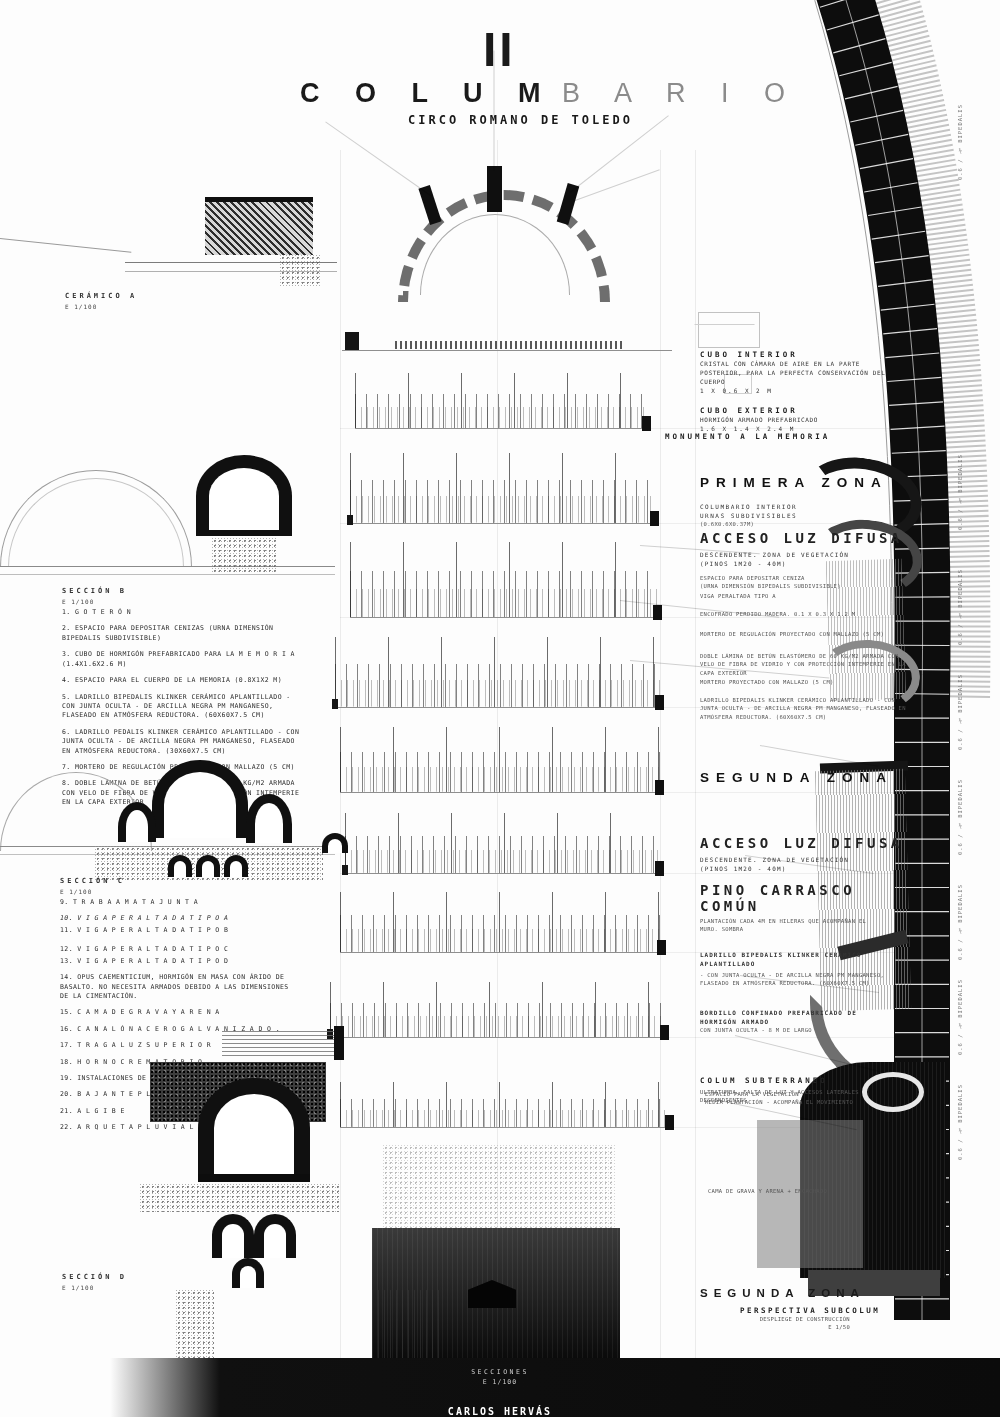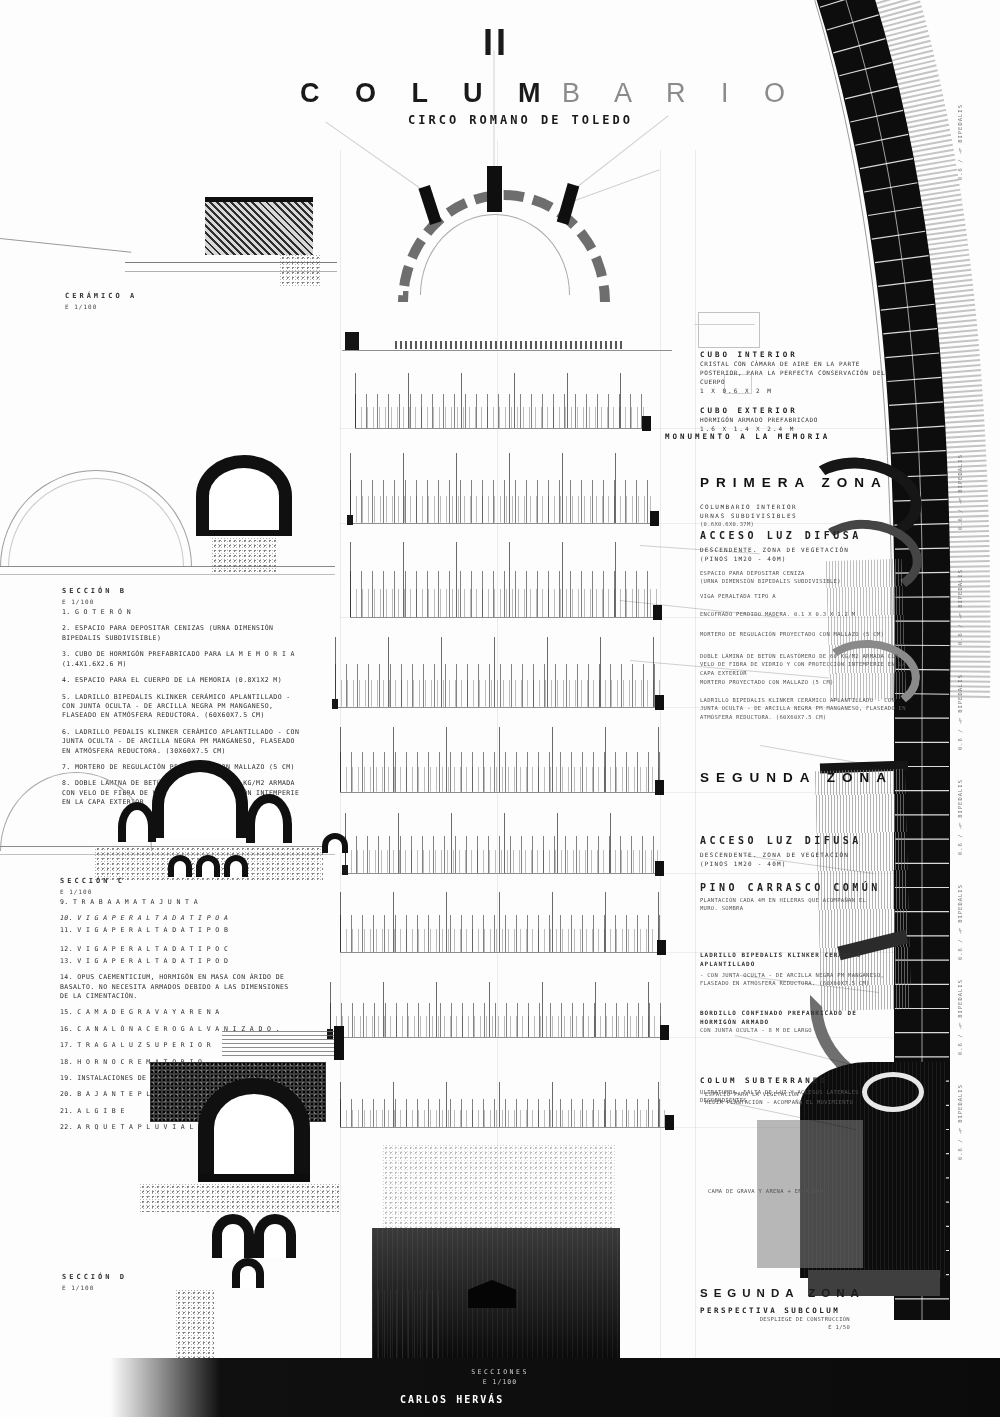--- a/index.html
+++ b/index.html
@@ -1,37 +1,37 @@
 <!DOCTYPE html>
 <html><head>
 <meta charset="utf-8">
 <style>
   html,body{margin:0;padding:0;background:#e8e8e8;}
   #poster{position:relative;width:1000px;height:1417px;background:#fdfdfd;overflow:hidden;
           font-family:"DejaVu Sans Mono",monospace;color:#1a1a1a;}
   .abs{position:absolute;}
   
-  .ttl-numeral{font-family:"Liberation Sans",sans-serif;font-size:36px;font-weight:700;letter-spacing:3px;}
+  .ttl-numeral{font-family:"Liberation Sans",sans-serif;font-size:48px;font-weight:700;letter-spacing:3px;}
   .ttl-main{font-family:"Liberation Sans",sans-serif;font-size:27px;}
   .ttl-main .bold{font-weight:700;letter-spacing:14px;}
   .ttl-main .light{font-weight:400;letter-spacing:14px;color:#8b8b8b;}
   .ttl-sub{font-size:12px;letter-spacing:3px;font-weight:600;}
   .sec-label{font-size:7px;letter-spacing:3px;font-weight:600;color:#333;line-height:1.5;}
   .sec-scale{font-size:6px;letter-spacing:1px;color:#444;font-weight:400;display:block;}
   .legend{font-size:6.5px;line-height:1.45;color:#2b2b2b;width:245px;list-style:none;margin:0;padding:0;}
   .legend li{margin:0 0 7px 0;letter-spacing:.4px;}
   .r-head{font-size:7.5px;letter-spacing:3px;font-weight:600;color:#222;}
-  .r-head2{font-size:10px;letter-spacing:3.5px;font-weight:600;color:#222;}
+  .r-head2{font-size:14px;letter-spacing:3.5px;font-weight:600;color:#222;}
   .r-big{font-size:13.5px;letter-spacing:7px;font-weight:600;color:#111;font-family:"Liberation Sans",sans-serif;}
   .r-body{font-size:6px;letter-spacing:.6px;color:#333;line-height:1.5;}
   .r-tiny{font-size:5.5px;letter-spacing:.3px;color:#555;line-height:1.5;}
   .footer-band{left:0;top:1358px;width:1000px;height:59px;
     background:linear-gradient(90deg,#fdfdfd 0,#fdfdfd 110px,#101010 220px,#0b0b0b 100%);}
   .f-small{font-size:6.5px;letter-spacing:2.5px;color:#cfcfcf;text-align:center;}
-  .f-author{font-size:10px;letter-spacing:2px;color:#fff;font-weight:700;text-align:left;}
+  .f-author{font-size:10px;letter-spacing:2px;color:#fff;font-weight:700;text-align:center;margin-top:12px;}
   .edge-label{writing-mode:vertical-rl;transform:rotate(180deg);font-size:5.5px;letter-spacing:1px;color:#7a7a7a;height:105px;}
   
   .guide-v{width:1px;background:rgba(0,0,0,.07);}
   .guide-h{height:1px;background:rgba(0,0,0,.06);}
   .lead{height:1px;background:rgba(0,0,0,.18);transform-origin:left center;}
   .speckle{background-image:radial-gradient(#5a5a5a 1px,transparent 1px),radial-gradient(#9a9a9a 1px,transparent 1px);
            background-size:5px 5px,3px 3px;background-position:0 0,2px 2px;opacity:.75;}
   .speckle-dark{background-color:#3d3d3d;background-image:radial-gradient(#000 1px,transparent 1px),radial-gradient(#777 1px,transparent 1px);
            background-size:4px 4px,6px 6px;}
   .hatch{background:repeating-linear-gradient(45deg,#2e2e2e 0 2px,#d8d8d8 2px 5px);}
@@ -314,21 +314,21 @@
 
   <div class="abs" style="left:700px;top:1076px;width:215px;">
     <div class="r-head">COLUM SUBTERRANEO</div>
     <div class="r-tiny" style="width:185px;margin-top:3px;">ULTRATUMBA. FALTA DE LUZ Y ACCESOS LATERALES DESCENDIENTES</div>
   </div>
 
   <div class="abs r-tiny" style="left:708px;top:1187px;width:200px;">CAMA DE GRAVA Y ARENA + ENCACHADO</div>
 
   <div class="abs" style="left:700px;top:1287px;width:220px;">
     <div style="font-family:'Liberation Sans',sans-serif;font-size:11.5px;letter-spacing:6px;font-weight:600;">SEGUNDA ZONA</div>
-    <div class="r-head" style="margin-top:7px;letter-spacing:2.5px;">PERSPECTIVA SUBCOLUM</div>
+    <div class="r-head" style="margin-top:7px;letter-spacing:2.5px;margin-left:40px;">PERSPECTIVA SUBCOLUM</div>
     <div class="r-tiny" style="text-align:right;width:150px;">DESPLIEGE DE CONSTRUCCIÓN</div>
     <div class="r-tiny" style="text-align:right;width:150px;">E 1/50</div>
   </div>
 
   <div class="abs lead" style="left:640px;top:545px;width:120px;transform:rotate(4deg);"></div>
   <div class="abs lead" style="left:620px;top:600px;width:160px;transform:rotate(6deg);"></div>
   <div class="abs lead" style="left:630px;top:660px;width:200px;transform:rotate(5deg);"></div>
   <div class="abs lead" style="left:760px;top:745px;width:120px;transform:rotate(10deg);"></div>
   <div class="abs lead" style="left:745px;top:855px;width:130px;transform:rotate(8deg);"></div>
   <div class="abs lead" style="left:740px;top:975px;width:140px;transform:rotate(7deg);"></div>

